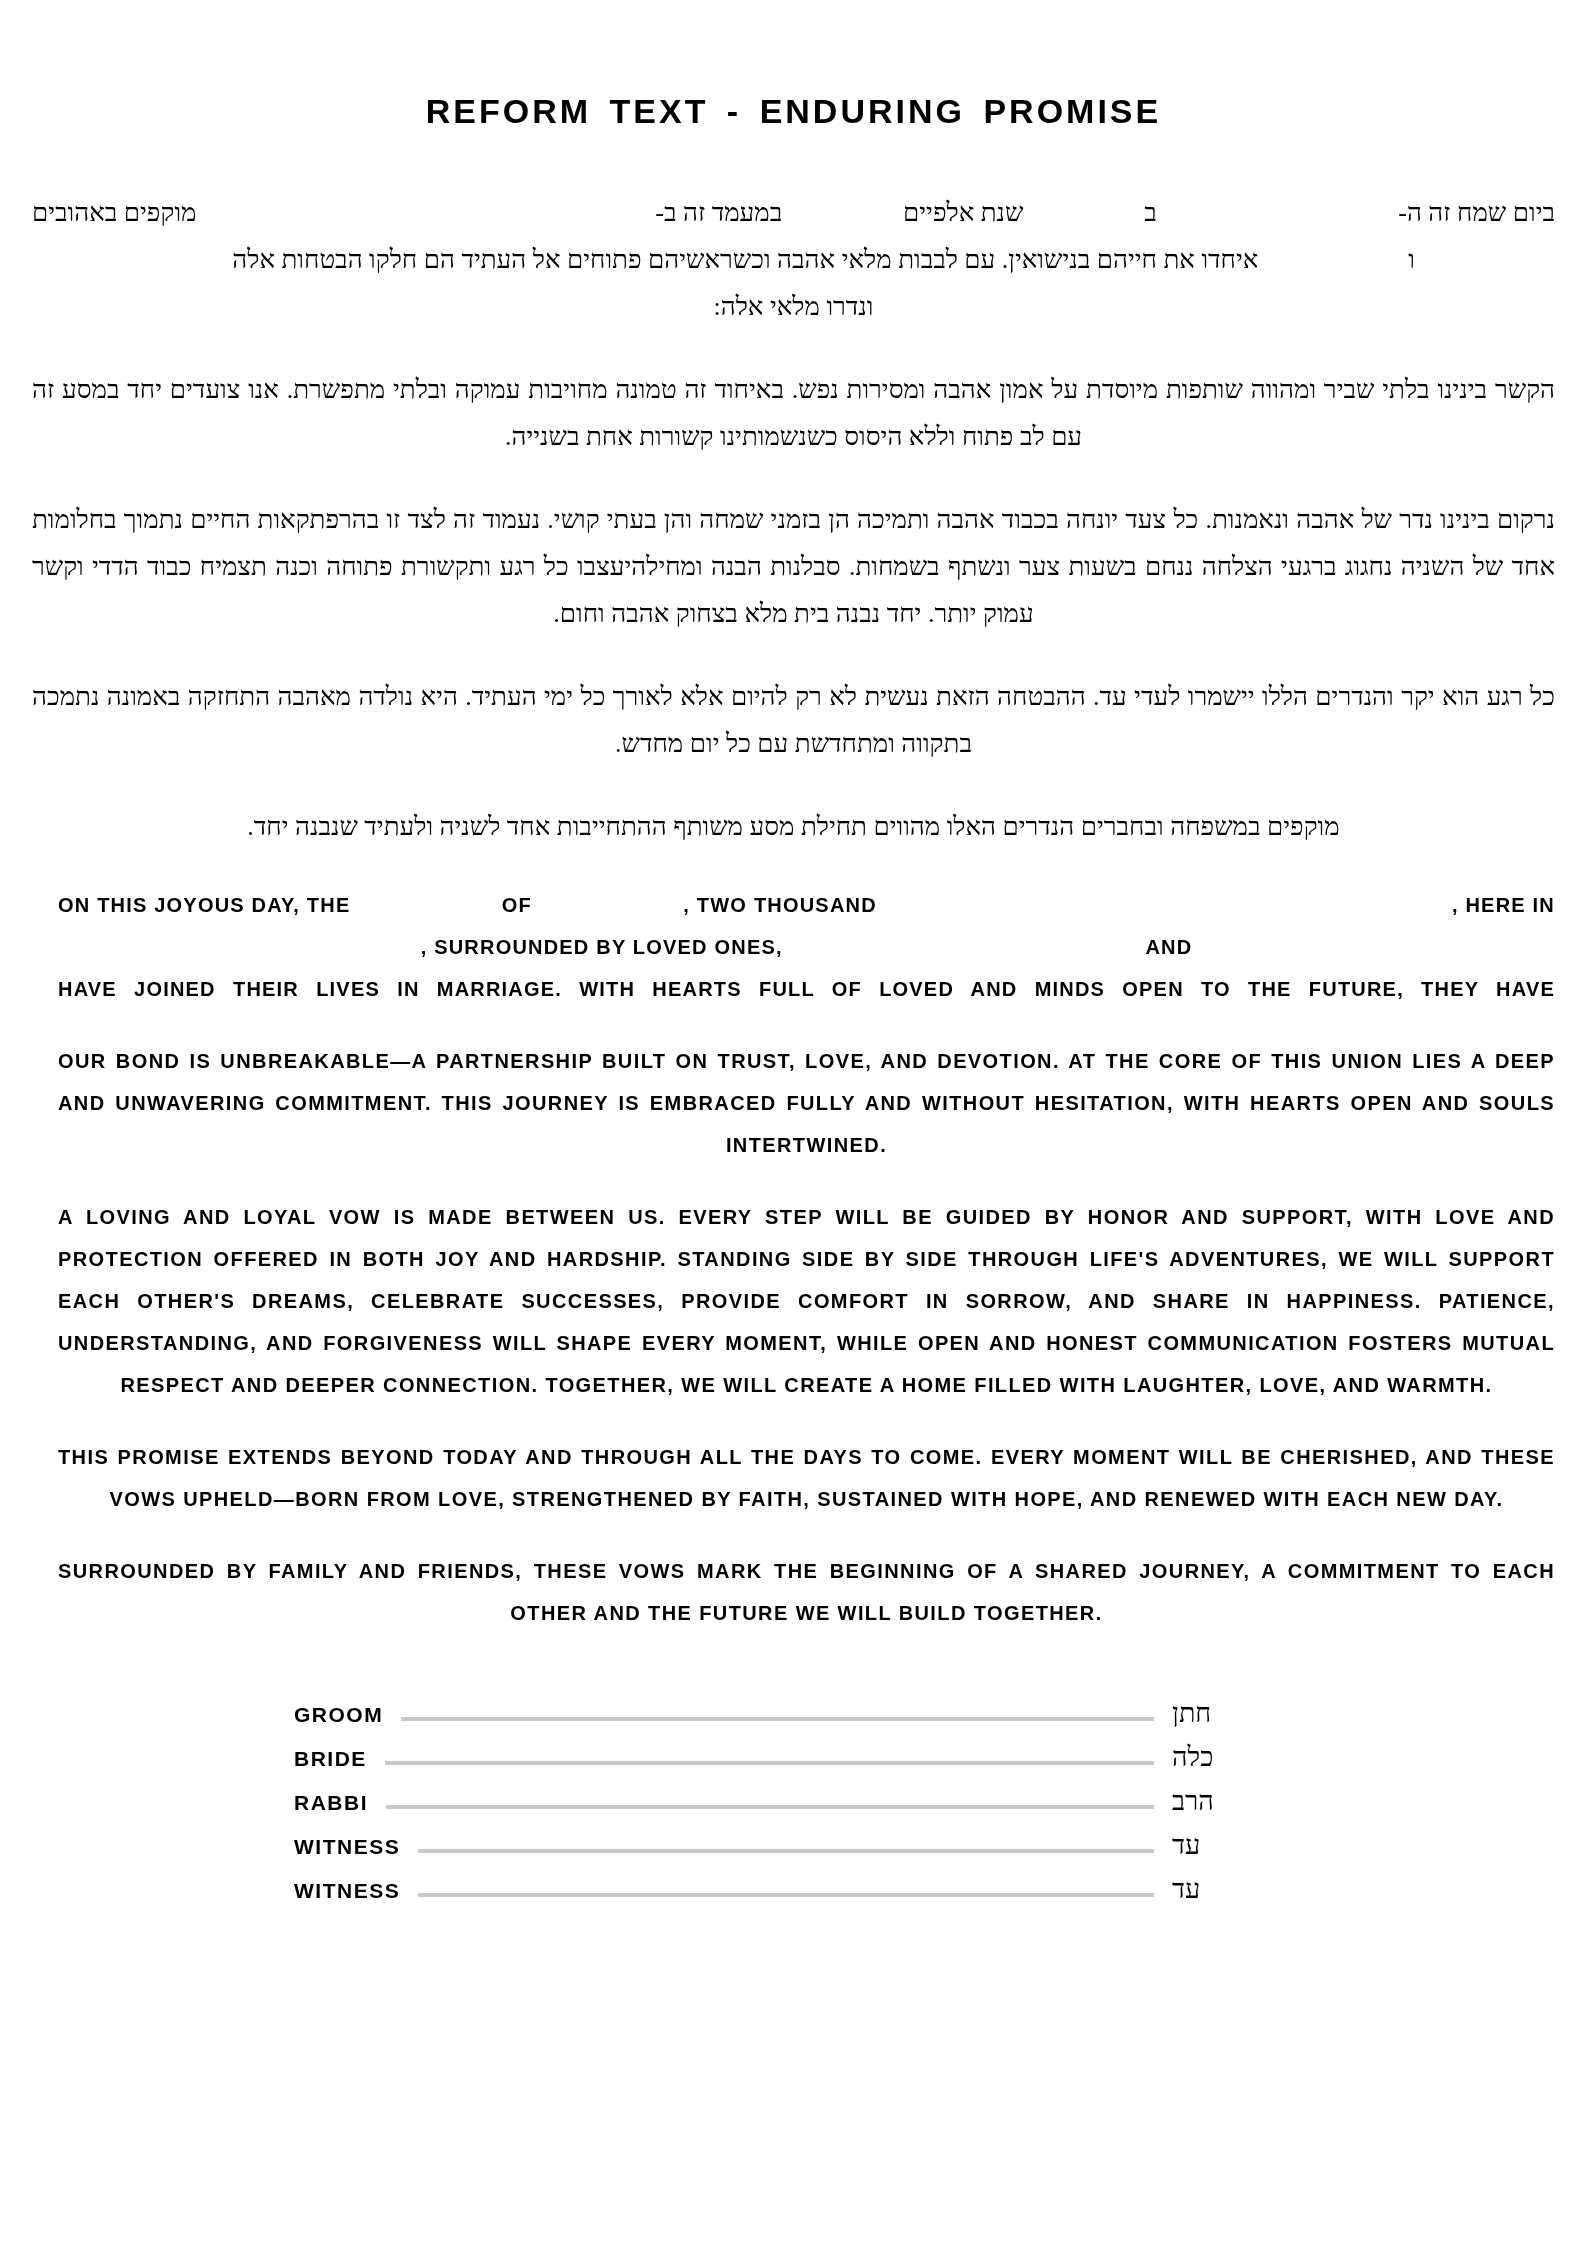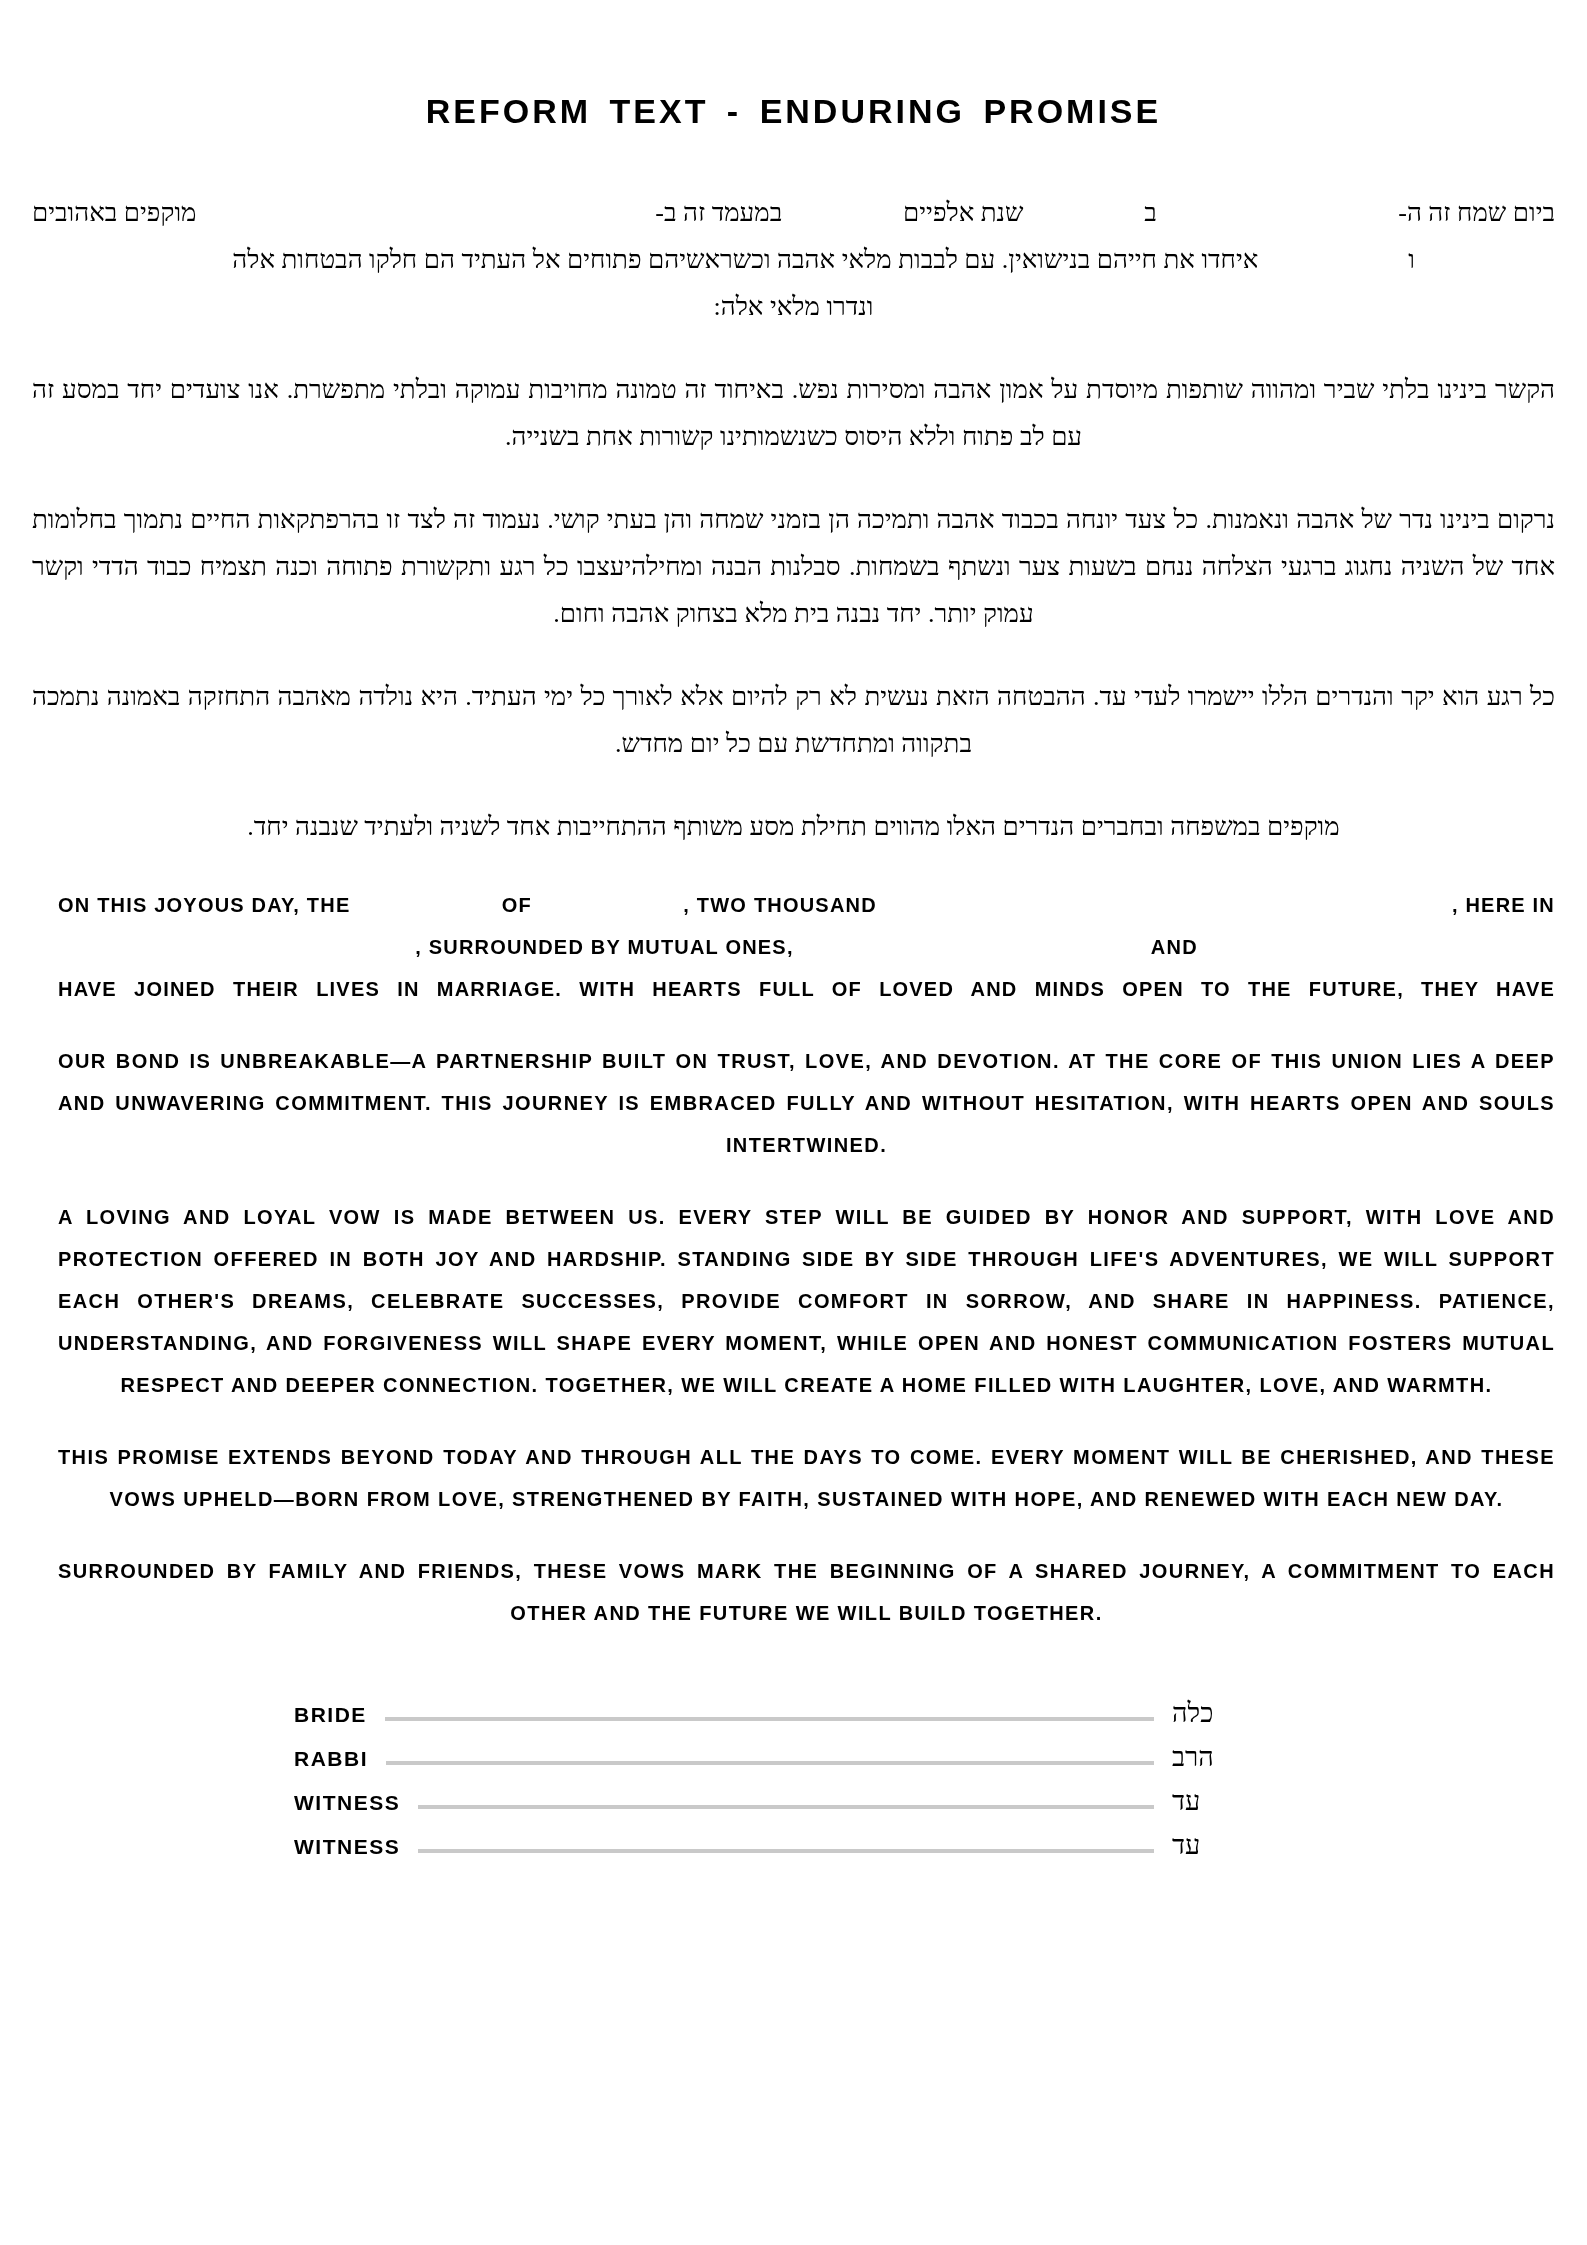--- a/index.html
+++ b/index.html
@@ -115,34 +115,39 @@
       <span class="seg">ON THIS JOYOUS DAY, THE</span>
       <span class="sp g1"></span>
       <span class="seg">OF</span>
       <span class="sp g1"></span>
       <span class="seg">, TWO THOUSAND</span>
       <span class="sp g38"></span>
       <span class="seg">, HERE IN</span>
     </div>
     <div class="flexline">
       <span class="sp g1"></span>
-      <span class="seg">, SURROUNDED BY MUTUAL ONES,</span>
+      <span class="seg">, SURROUNDED BY LOVED ONES,</span>
       <span class="sp g1"></span>
       <span class="seg">AND</span>
       <span class="sp g1"></span>
     </div>
     <div class="justify-full">HAVE JOINED THEIR LIVES IN MARRIAGE. WITH HEARTS FULL OF LOVED AND MINDS OPEN TO THE FUTURE, THEY HAVE</div>
   </div>
 
   <p class="eng eng-par">OUR BOND IS UNBREAKABLE—A PARTNERSHIP BUILT ON TRUST, LOVE, AND DEVOTION. AT THE CORE OF THIS UNION LIES A DEEP AND UNWAVERING COMMITMENT.  THIS JOURNEY  IS  EMBRACED FULLY  AND  WITHOUT  HESITATION,  WITH HEARTS OPEN AND SOULS INTERTWINED.</p>
   <p class="eng eng-par">A LOVING AND LOYAL VOW IS MADE BETWEEN US. EVERY STEP WILL BE GUIDED BY HONOR AND SUPPORT, WITH LOVE AND PROTECTION OFFERED IN BOTH JOY AND HARDSHIP. STANDING SIDE BY SIDE THROUGH LIFE'S ADVENTURES, WE WILL SUPPORT EACH OTHER'S DREAMS, CELEBRATE SUCCESSES, PROVIDE COMFORT IN SORROW, AND SHARE IN HAPPINESS. PATIENCE, UNDERSTANDING, AND FORGIVENESS WILL SHAPE EVERY MOMENT, WHILE OPEN AND HONEST COMMUNICATION FOSTERS MUTUAL RESPECT AND DEEPER CONNECTION.  TOGETHER,  WE WILL CREATE A HOME FILLED WITH LAUGHTER, LOVE, AND WARMTH.</p>
   <p class="eng eng-par">THIS PROMISE EXTENDS BEYOND TODAY AND THROUGH ALL THE DAYS TO COME. EVERY MOMENT WILL BE CHERISHED, AND THESE VOWS UPHELD—BORN FROM LOVE, STRENGTHENED BY FAITH, SUSTAINED WITH HOPE, AND RENEWED WITH EACH NEW DAY.</p>
   <p class="eng eng-par">SURROUNDED BY FAMILY AND FRIENDS, THESE VOWS MARK THE BEGINNING OF A SHARED JOURNEY,  A COMMITMENT TO EACH OTHER AND THE FUTURE WE WILL BUILD TOGETHER.</p>
 
   <div class="signatures">
+    <div class="sig-row">
+      <span class="sig-en">GROOM</span>
+      <span class="sig-line"></span>
+      <span class="sig-he">חתן</span>
+    </div>
     <div class="sig-row">
       <span class="sig-en">BRIDE</span>
       <span class="sig-line"></span>
       <span class="sig-he">כלה</span>
     </div>
     <div class="sig-row">
       <span class="sig-en">RABBI</span>
       <span class="sig-line"></span>
       <span class="sig-he">הרב</span>
     </div>

